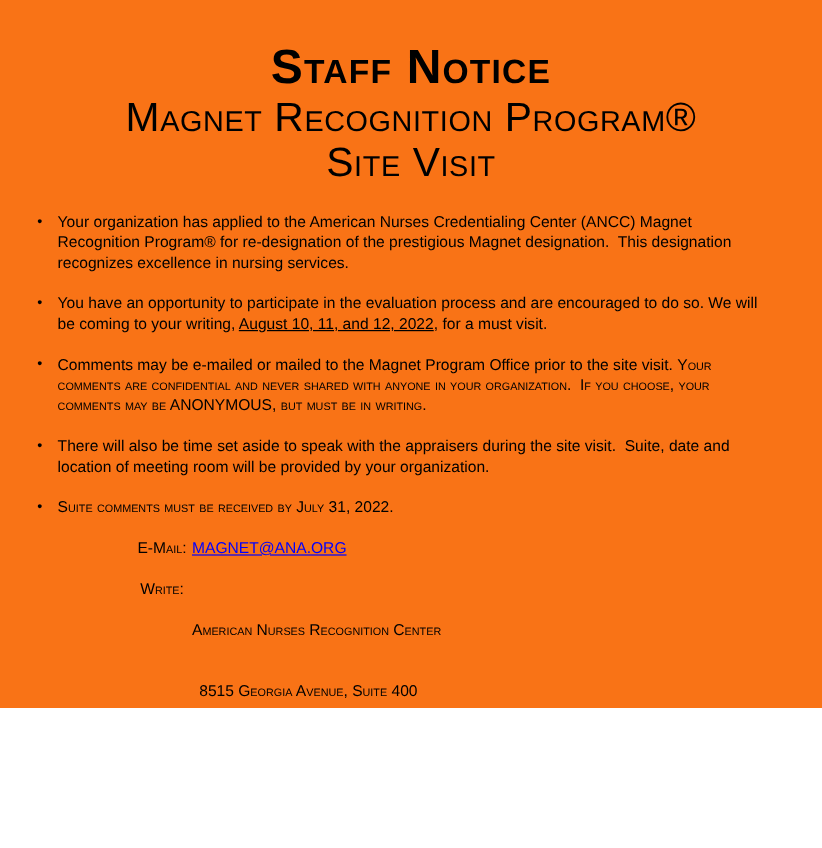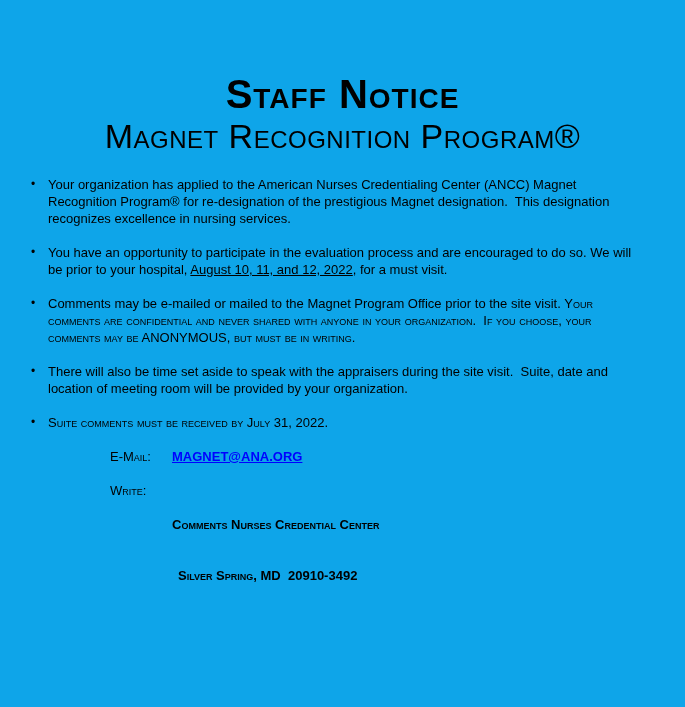--- a/index.html
+++ b/index.html
@@ -3,26 +3,26 @@
 <meta charset="utf-8">
 <style>
   html, body {
     margin: 0;
     padding: 0;
     background: #ffffff;
   }
   .page {
     position: relative;
     width: 685px;
-    height: 707px;
+    height: 590px;
     box-sizing: border-box;
-    background: #0ea5e9;
+    background: #f97316;
     color: #000000;
     font-family: "Liberation Sans", sans-serif;
-    padding-top: 72px;
+    padding-top: 34px;
     overflow: hidden;
   }
   
   .titles { text-align: center; }
   .title-1 {
     font-size: 40px;
     font-weight: bold;
     font-variant: small-caps;
     letter-spacing: 1px;
     line-height: 45px;
@@ -60,47 +60,48 @@
     cursor: pointer;
     white-space: pre-wrap;
   }
   
   .contact { margin: 0 0 17px 79px; }
   .contact-row { display: flex; margin-bottom: 17px; }
   .contact-row:last-child { margin-bottom: 0; }
   .contact-label {
     flex: none;
     width: 50px;
-    text-align: left;
+    text-align: center;
     font-variant: small-caps;
   }
-  .contact-value { margin-left: 12px; white-space: pre-wrap; font-weight: bold; }
+  .contact-value { white-space: pre-wrap; }
   .address-line { font-variant: small-caps; white-space: pre-wrap; }
   .address-line + .address-line { padding-left: 6px; }
 </style>
 </head>
 <body>
 
 <div class="page">
 
   <div class="titles">
     <div class="title-1">Staff Notice</div>
     <div class="title-2">Magnet Recognition Program®</div>
+    <div class="title-3">Site Visit</div>
   </div>
 
   <div class="content">
 
     <div class="para">
       <span class="marker">•</span>
       <span class="ptext"><span class="seg">Your organization has applied to the American Nurses Credentialing Center (ANCC) Magnet Recognition Program® for re-designation of the prestigious Magnet designation.  This designation recognizes excellence in nursing services.</span></span>
     </div>
 
     <div class="para">
       <span class="marker">•</span>
-      <span class="ptext"><span class="seg">You have an opportunity to participate in the evaluation process and are encouraged to do so. We will be prior to your hospital, </span><span class="seg bold-underline">August 10, 11, and 12, 2022</span><span class="seg">, for a must visit.</span></span>
+      <span class="ptext"><span class="seg">You have an opportunity to participate in the evaluation process and are encouraged to do so. We will be coming to your writing, </span><span class="seg bold-underline">August 10, 11, and 12, 2022</span><span class="seg">, for a must visit.</span></span>
     </div>
 
     <div class="para">
       <span class="marker">•</span>
       <span class="ptext"><span class="seg">Comments may be e-mailed or mailed to the Magnet Program Office prior to the site visit. </span><span class="seg sc">Your comments are confidential and never shared with anyone in your organization.  If you choose, your comments may be ANONYMOUS, but must be in writing.</span></span>
     </div>
 
     <div class="para">
       <span class="marker">•</span>
       <span class="ptext"><span class="seg">There will also be time set aside to speak with the appraisers during the site visit.  Suite, date and location of meeting room will be provided by your organization.</span></span>
@@ -112,20 +113,21 @@
     </div>
 
     <div class="contact">
       <div class="contact-row">
         <span class="contact-label">E-Mail:</span>
         <span class="contact-value"><a class="doc-link">MAGNET@ANA.ORG</a></span>
       </div>
       <div class="contact-row">
         <span class="contact-label">Write:</span>
         <span class="contact-value">
-          <span class="address-line" style="display:block">Comments Nurses Credential Center</span>
+          <span class="address-line" style="display:block">American Nurses Recognition Center</span>
+          <span class="address-line" style="display:block">8515 Georgia Avenue, Suite 400</span>
           <span class="address-line" style="display:block">Silver Spring, MD  20910-3492</span>
         </span>
       </div>
     </div>
 
   </div>
 </div>
 
 </body></html>

